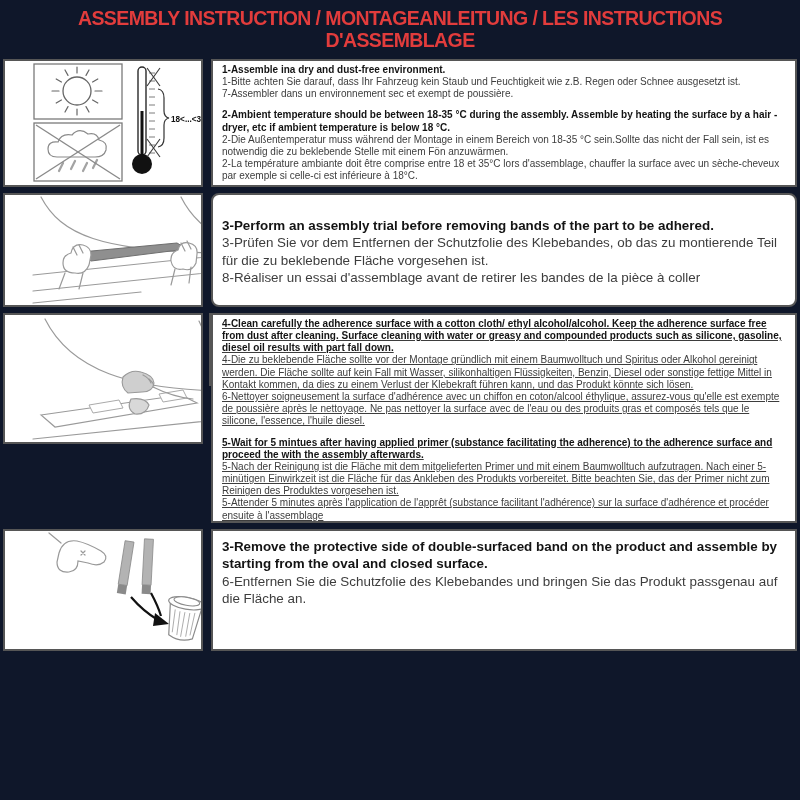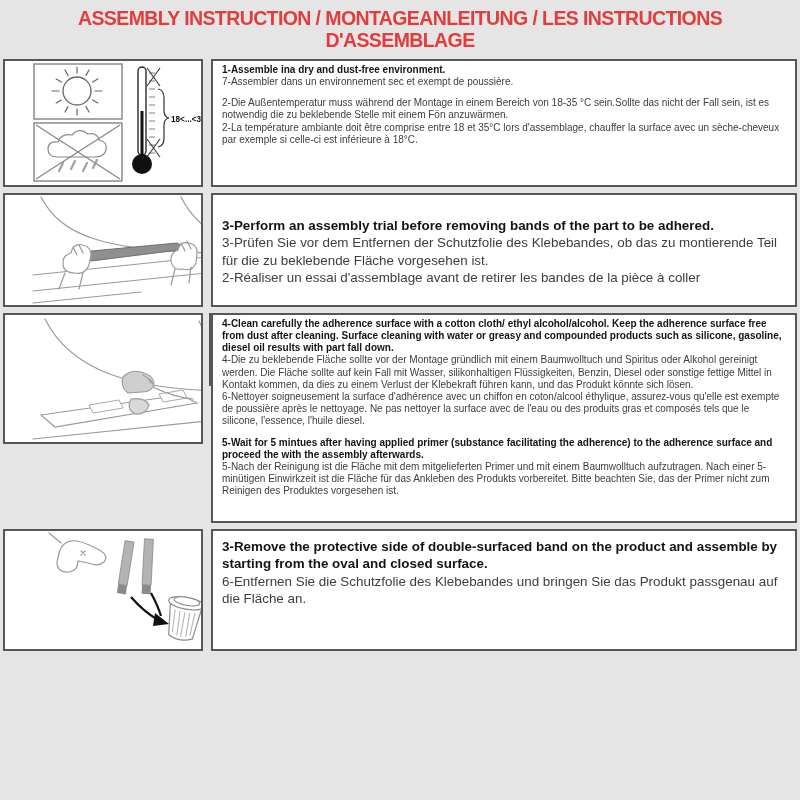--- a/index.html
+++ b/index.html
@@ -1,39 +1,39 @@
 <!DOCTYPE html>
 <html><head>
 <meta charset="utf-8">
 <style>
   html,body{margin:0;padding:0;background:#ffffff;}
   .page{
     width:800px;height:800px;overflow:hidden;box-sizing:border-box;
-    background:#e5e5e5;font-family:"Liberation Sans","DejaVu Sans",sans-serif;
+    background:#0f172a;font-family:"Liberation Sans","DejaVu Sans",sans-serif;
     padding:4px 2px 0 2px;
   }
   .title{
     text-align:center;color:#e23c3c;font-weight:800;
     font-size:19.5px;letter-spacing:-0.6px;line-height:1.15;
     margin:3px 0 7px 0;
   }
   .rows{display:flex;flex-direction:column;gap:6px;padding:0 1px;}
   .row{display:flex;gap:8px;}
   .cell{border:2px solid #565656;background:#fff;box-sizing:border-box;}
   .ill{width:200px;flex:0 0 200px;overflow:hidden;padding-left:26px;}
   .ill svg{display:block;}
   .left-stack{display:flex;flex-direction:row;gap:6px;width:200px;flex:0 0 200px;}
   .txt{flex:1;padding:3px 9px 2px 9px;font-size:10px;line-height:1.22;color:#3d3d3d;}
   .txt p{margin:0;}
   .txt .b{font-weight:bold;color:#141414;}
   .txt .gap{height:9px;}
   .txt.big{font-size:13.4px;line-height:1.3;}
-  .pt-lg{padding-top:22px;}
+  .pt-lg{padding-top:22px;border-radius:8px;}
   .pt-md{padding-top:7px;}
-  .h128{height:128px;} .h114{height:114px;} .h210{height:210px;}
+  .h128{height:128px;} .h114{height:114px;} .h210{height:210px;text-decoration:underline;}
   .h131{height:131px;} .h73{height:73px;} .h122{height:122px;}
   .lineart{stroke:#9a9a9a;fill:none;stroke-width:1.2;stroke-linecap:round;}
 </style>
 </head>
 <body>
 
 <div class="page">
 
   <div class="title">ASSEMBLY INSTRUCTION / MONTAGEANLEITUNG / LES INSTRUCTIONS D'ASSEMBLAGE</div>
 
@@ -95,22 +95,24 @@
               <line x1="116" y1="78" x2="129" y2="96"></line>
                 <line x1="129" y1="78" x2="116" y2="96"></line>
             </g>
             <path d="M127,28 q6,1 6,9 l0,13 q0,6 5,7 q-5,1 -5,7 l0,13 q0,8 -6,9" fill="none" stroke="#333" stroke-width="1.2"></path>
             <text x="140" y="61" font-size="8.2" font-weight="bold" fill="#111">18&lt;...&lt;35 C</text>
           </g>
         </svg>
       </div>
       <div class="cell txt h128">
         <p class="b">1-Assemble ina dry and dust-free environment.</p>
+        <p>1-Bitte achten Sie darauf, dass Ihr Fahrzeug kein Staub und Feuchtigkeit wie z.B. Regen oder Schnee ausgesetzt ist.</p>
         <p>7-Assembler dans un environnement sec et exempt de poussière.</p>
         <div class="gap"></div>
+        <p class="b">2-Ambient temperature should be between 18-35 °C  during the assembly. Assemble by heating the surface by a hair -dryer, etc if ambient temperature is below 18 °C.</p>
         <p>2-Die Außentemperatur muss während der Montage in einem Bereich von 18-35 °C  sein.Sollte das nicht der Fall sein, ist es notwendig die zu beklebende Stelle mit einem Fön anzuwärmen.</p>
         <p>2-La température ambiante doit être comprise entre 18 et 35°C lors d'assemblage, chauffer la surface avec un sèche-cheveux par exemple si celle-ci est inférieure à 18°C.</p>
       </div>
     </div>
 
     <div class="row">
       <div class="cell ill h114">
         <svg width="196" height="110" viewBox="0 0 196 110">
           <g>
             <path class="lineart" d="M10,2 C30,40 70,56 186,58"></path>
@@ -128,21 +130,21 @@
             <path class="lineart" d="M144,74 l-4,16"></path>
               <path class="lineart" d="M160,72 l-2,16"></path>
             <path class="lineart" d="M150,48 l4,8"></path>
               <path class="lineart" d="M156,46 l4,8"></path>
           </g>
         </svg>
       </div>
       <div class="cell txt big pt-lg h114">
         <p class="b">3-Perform an assembly trial before removing bands of the part to be adhered.</p>
         <p>3-Prüfen Sie vor dem Entfernen der Schutzfolie des Klebebandes, ob das zu montierende Teil für die zu beklebende Fläche vorgesehen ist.</p>
-        <p>2-Réaliser un essai d'assemblage avant de retirer les bandes de la pièce à coller</p>
+        <p>8-Réaliser un essai d'assemblage avant de retirer les bandes de la pièce à coller</p>
       </div>
     </div>
 
     <div class="row">
       <div class="left-stack">
         <div class="cell ill h131">
           <svg width="196" height="127" viewBox="0 0 196 127">
             <g>
               <path class="lineart" d="M14,4 C40,56 100,74 190,76"></path>
               <path class="lineart" d="M168,6 C178,28 186,44 194,52"></path>
@@ -196,20 +198,21 @@
           </svg>
         </div>
       </div>
       <div class="cell txt h210">
         <p class="b">4-Clean carefully the adherence surface with a cotton cloth/ ethyl alcohol/alcohol. Keep the adherence surface free from dust after cleaning. Surface cleaning with water or greasy and compounded products such as silicone, gasoline, diesel oil results with part fall down.</p>
         <p>4-Die zu beklebende Fläche sollte vor der Montage gründlich mit einem Baumwolltuch und Spiritus oder Alkohol gereinigt werden. Die Fläche sollte auf kein Fall mit Wasser, silikonhaltigen Flüssigkeiten, Benzin, Diesel oder sonstige fettige Mittel in Kontakt kommen, da dies zu einem Verlust der Klebekraft führen kann, und das Produkt könnte sich lösen.</p>
         <p>6-Nettoyer soigneusement la surface d'adhérence avec un chiffon en coton/alcool éthylique, assurez-vous qu'elle est exempte de poussière après le nettoyage. Ne pas nettoyer la surface avec de l'eau ou des produits gras et composés tels que le silicone, l'essence, l'huile diesel.</p>
         <div class="gap"></div>
         <p class="b">5-Wait for 5 mintues after having applied primer (substance facilitating the adherence) to the adherence surface and proceed the with the assembly afterwards.</p>
         <p>5-Nach der Reinigung ist die Fläche mit dem mitgelieferten Primer und mit einem Baumwolltuch aufzutragen. Nach einer 5-minütigen Einwirkzeit ist die Fläche für das Ankleben des Produkts vorbereitet. Bitte beachten Sie, das der Primer nicht zum Reinigen des Produktes vorgesehen ist.</p>
+        <p>5-Attender 5 minutes après l'application de l'apprêt (substance facilitant l'adhérence) sur la surface d'adhérence et procéder ensuite à l'assemblage</p>
       </div>
     </div>
 
     <div class="row">
       <div class="cell ill h122">
         <svg width="196" height="118" viewBox="0 0 196 118">
           <g>
             <path d="M28,22 q4,-14 18,-12 q10,2 24,10 q8,5 3,11 q-6,5 -16,1 l-10,-2 q0,10 -9,11 q-12,1 -12,-10 z" fill="#fff" stroke="#999" stroke-width="1.2"></path>
             <path class="lineart" d="M50,20 l4,4 M54,20 l-4,4"></path>
             <path class="lineart" d="M30,12 L18,2"></path>

